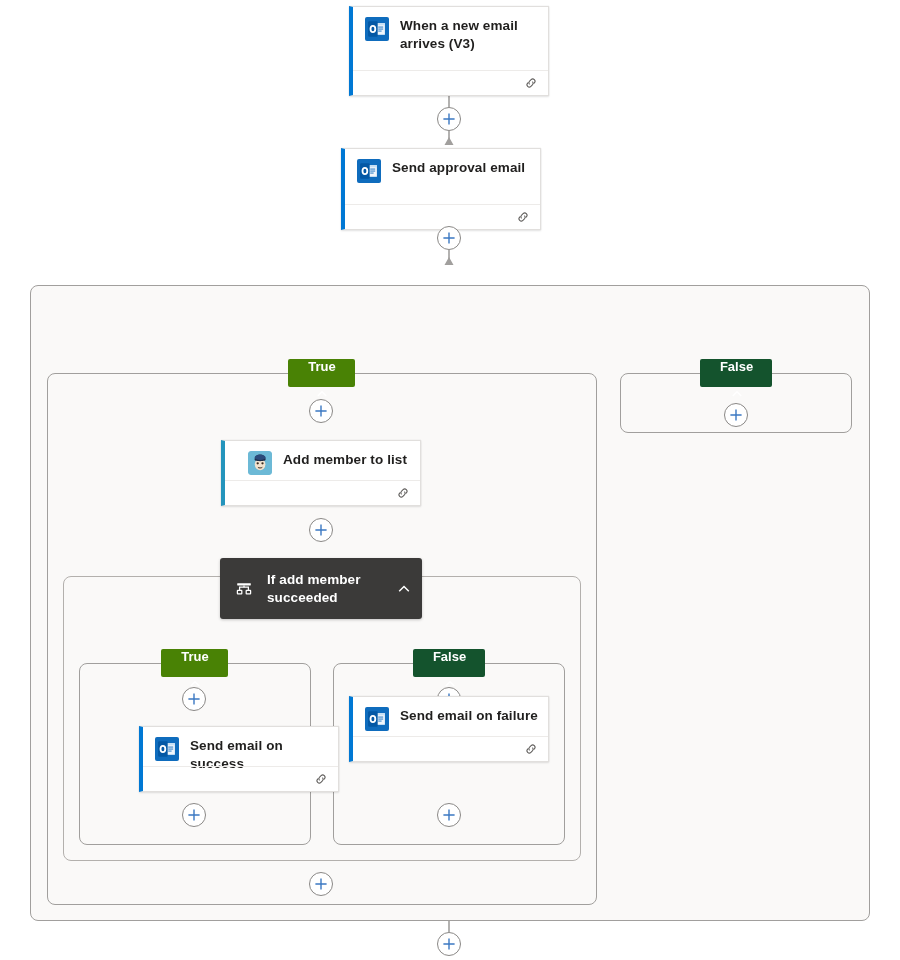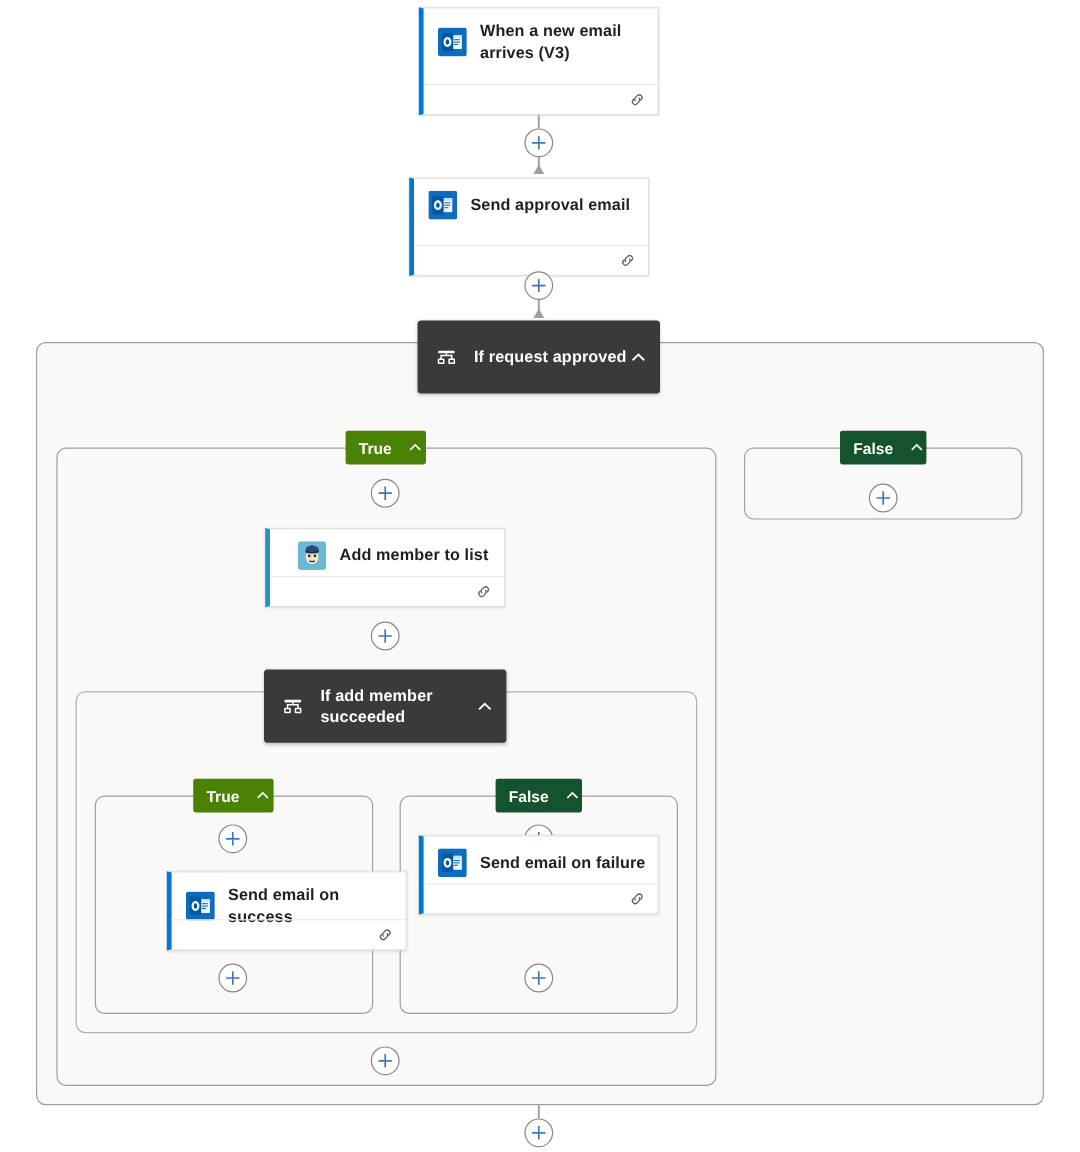--- a/index.html
+++ b/index.html
@@ -47,21 +47,20 @@
     position: absolute;
     background: #ffffff;
     border: 1px solid #e1dfdd;
     border-left: 4px solid #0078d4;
     box-sizing: border-box;
     box-shadow: 0 1px 2px rgba(0,0,0,0.10), 0 0 1px rgba(0,0,0,0.12);
   }
   .card.mailchimp { border-left-color: #2494bc; padding-left: 11px; }
   .card-head {
     display: flex;
-    align-items: center;
     padding: 10px 10px 10px 12px;
     box-sizing: border-box;
   }
   .card-title {
     font-size: 13.5px;
     color: #201f1e;
     font-weight: 600;
     line-height: 18px;
     margin-left: 11px;
     letter-spacing: 0.1px;
@@ -113,20 +112,21 @@
     height: 28px;
     border-radius: 2px;
     display: flex;
     align-items: center;
     gap: 12px;
     padding: 0 10px 0 11px;
     box-sizing: border-box;
     color: #ffffff;
     font-size: 13px;
     font-weight: 700;
+    flex-direction: column;
   }
   .badge.true  { background: #498205; }
   .badge.false { background: #14532d; }
   .badge .chev { width: 14px; height: 14px; }
   
   .plus {
     position: absolute;
     width: 24px; height: 24px;
     border-radius: 50%;
     background: #ffffff;
@@ -253,33 +253,20 @@
       </svg>
     </div>
   </div>
 
   <div class="plus" style="left:437px; top:226px;" title="Insert a new step">
     <svg width="14" height="14" viewBox="0 0 14 14">
       <path d="M7 1.4 V12.6 M1.4 7 H12.6" stroke="#3b78c2" stroke-width="1.4"></path>
     </svg>
   </div>
 
-  <div class="cond-head" style="left:348px; top:267px; width:202px; height:61px;">
-    <svg class="cond-icon" viewBox="0 0 20 20" fill="none" stroke="#ffffff" stroke-width="1.25">
-      <rect x="3.2" y="4.2" width="13.6" height="2.2" rx="0.4" fill="#ffffff" stroke="none"></rect>
-      <path d="M10 6.4 V8.2"></path>
-      <path d="M5.6 11.2 V8.2 H14.4 V11.2"></path>
-      <rect x="3.4" y="11.4" width="4.4" height="3.4" rx="0.4"></rect>
-      <rect x="12.2" y="11.4" width="4.4" height="3.4" rx="0.4"></rect>
-    </svg>
-    <div class="cond-title">If request approved</div>
-    <svg class="chev" viewBox="0 0 16 16" fill="none" stroke="#ffffff" stroke-width="1.5">
-      <path d="M3.2 10.2 L8 5.5 L12.8 10.2"></path>
-    </svg>
-  </div>
 
   <div class="badge true" style="left:288px; top:359px; width:67px;">
     <span>True</span>
     <svg class="chev" viewBox="0 0 16 16" fill="none" stroke="#ffffff" stroke-width="1.6">
       <path d="M3.2 10.2 L8 5.5 L12.8 10.2"></path>
     </svg>
   </div>
 
   <div class="badge false" style="left:700px; top:359px; width:72px;">
     <span>False</span>

